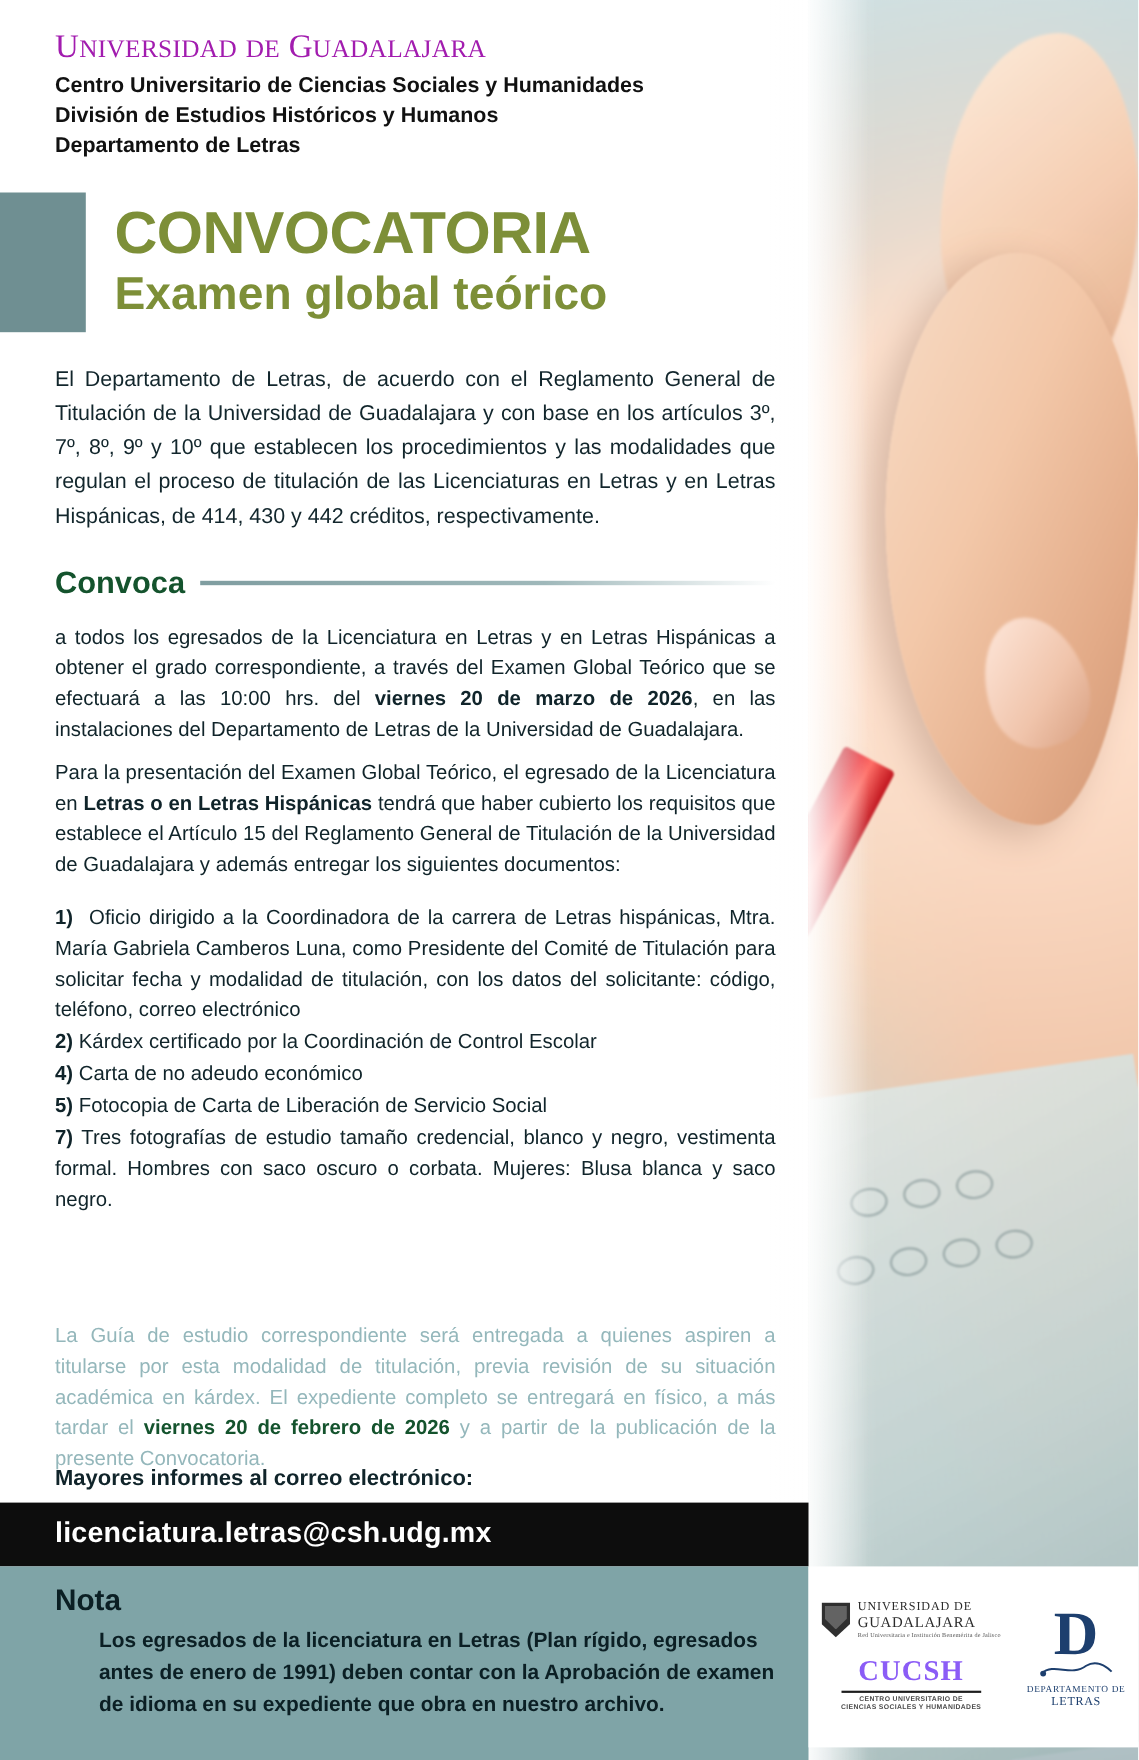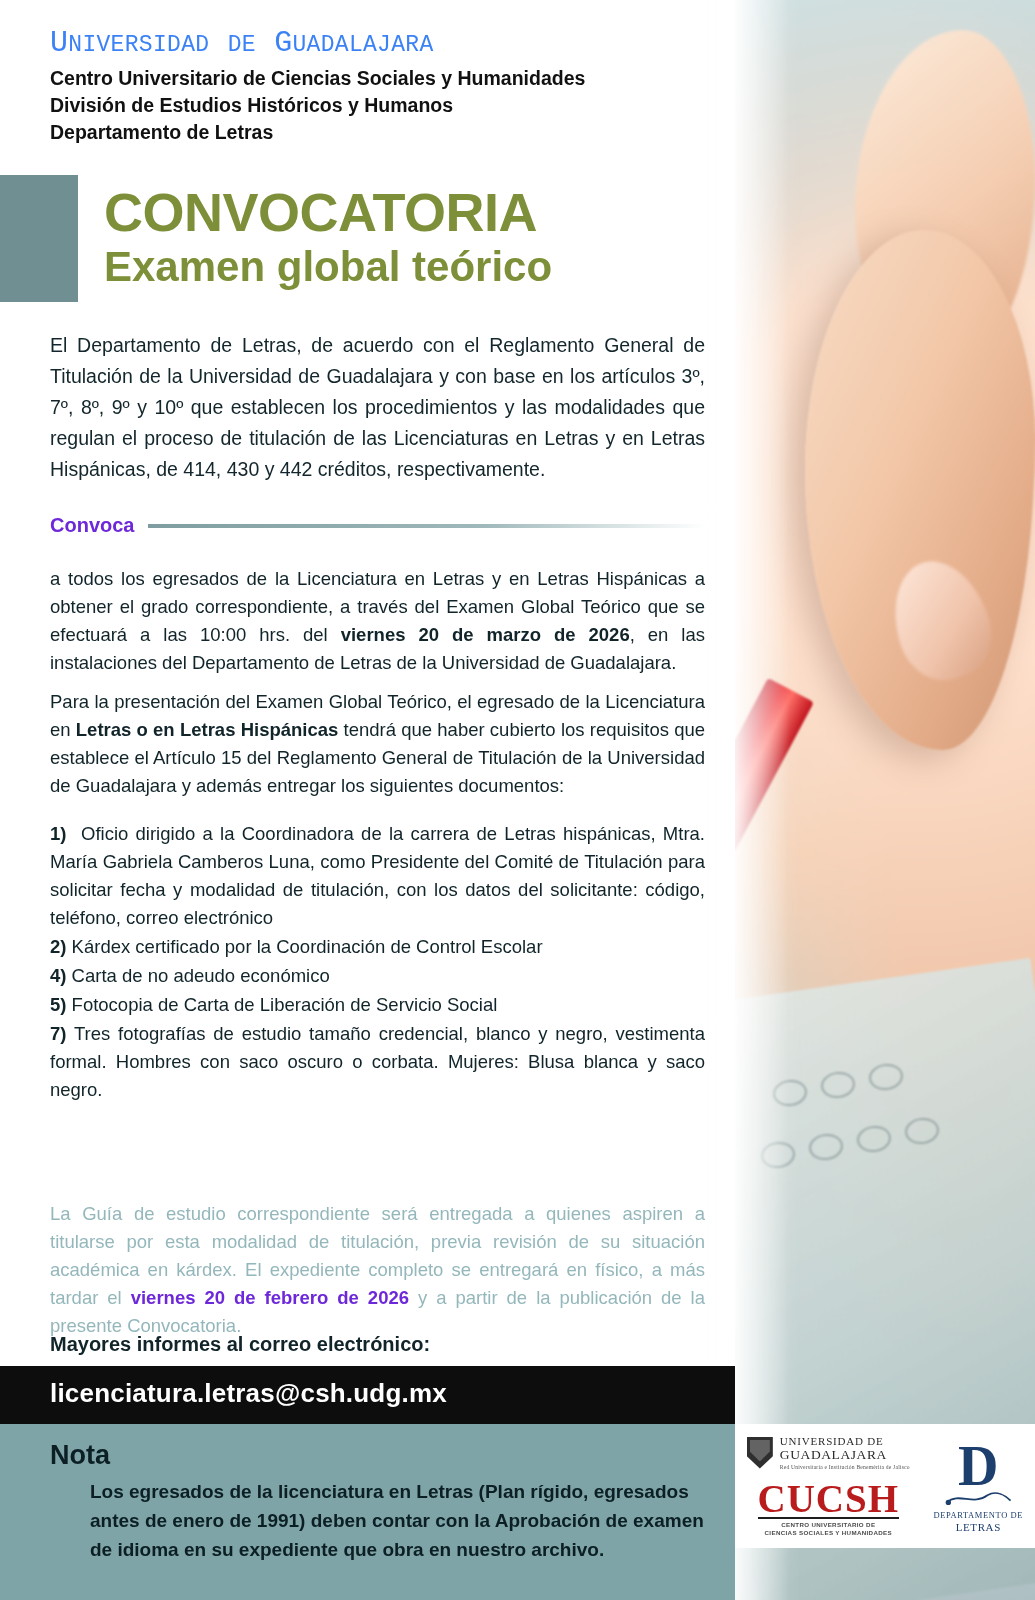--- a/index.html
+++ b/index.html
@@ -112,25 +112,25 @@
   }
 
   
   .head {
     position: absolute;
     left: 50px; top: 26px;
     width: 660px;
     color: #0d0d0d;
   }
   .head .univ {
-    font-family: Liberation Mono, monospace;
+    font-family: Liberation Serif, serif;
     font-size: 30px;
     letter-spacing: 0.3px;
     font-weight: 400;
-    color: #3b82f6;
+    color: #a21caf;
     text-transform: uppercase;
   }
   .head .univ .small {
     font-size: 23px;
   }
   .head .l2, .head .l3, .head .l4 {
     font-weight: bold;
     font-size: 19.5px;
     line-height: 27px;
     color: #111;
@@ -176,23 +176,23 @@
   }
   .convoca {
     position: absolute;
     left: 50px; top: 514px;
     width: 655px;
     display: flex;
     align-items: center;
     gap: 14px;
   }
   .convoca .word {
-    font-size: 20px;
-    font-weight: bold;
-    color: #6d28d9;
+    font-size: 28px;
+    font-weight: bold;
+    color: #14532d;
   }
   .convoca .rule {
     flex: 1;
     height: 4px;
     background: linear-gradient(90deg, #7f9da0 0%, #9fb8ba 60%, #ffffff 100%);
   }
   .p2 {
     position: absolute;
     left: 50px; top: 565px;
     width: 655px;
@@ -232,21 +232,21 @@
 
   .guide {
     position: absolute;
     left: 50px; top: 1200px;
     width: 655px;
     font-size: 18.5px;
     line-height: 28px;
     color: #94b7bb;
     text-align: justify;
   }
-  .guide b { color: #6d28d9; font-weight: bold; }
+  .guide b { color: #14532d; font-weight: bold; }
 
   .informes {
     position: absolute;
     left: 50px; top: 1333px;
     width: 655px;
     font-size: 20px;
     font-weight: bold;
     color: #10242a;
   }
 
@@ -286,21 +286,21 @@
     font-size: 19px;
     line-height: 29px;
     font-weight: bold;
     margin-left: 40px;
   }
 
   
   .footerlogos {
     position: absolute;
     left: 735px; top: 1424px;
-    width: 300px; height: 124px;
+    width: 300px; height: 164px;
     background: #ffffff;
     display: flex;
     align-items: center;
     justify-content: space-around;
   }
   .udglogo {
     display: flex;
     flex-direction: column;
     align-items: center;
     gap: 10px;
@@ -346,23 +346,23 @@
     letter-spacing: .2px;
     color: #555;
     margin-top: 2px;
   }
   .cucsh {
     text-align: center;
   }
   .cucsh .big {
     font-family: "Liberation Serif", serif;
     font-weight: bold;
-    font-size: 39px;
+    font-size: 26px;
     letter-spacing: 1px;
-    color: #b91c1c;
+    color: #8b5cf6;
     line-height: 30px;
   }
   .cucsh .bar {
     height: 2px;
     background: #1d1d1d;
     margin: 3px 0 2px;
   }
   .cucsh .sub {
     font-size: 6.2px;
     letter-spacing: .35px;

